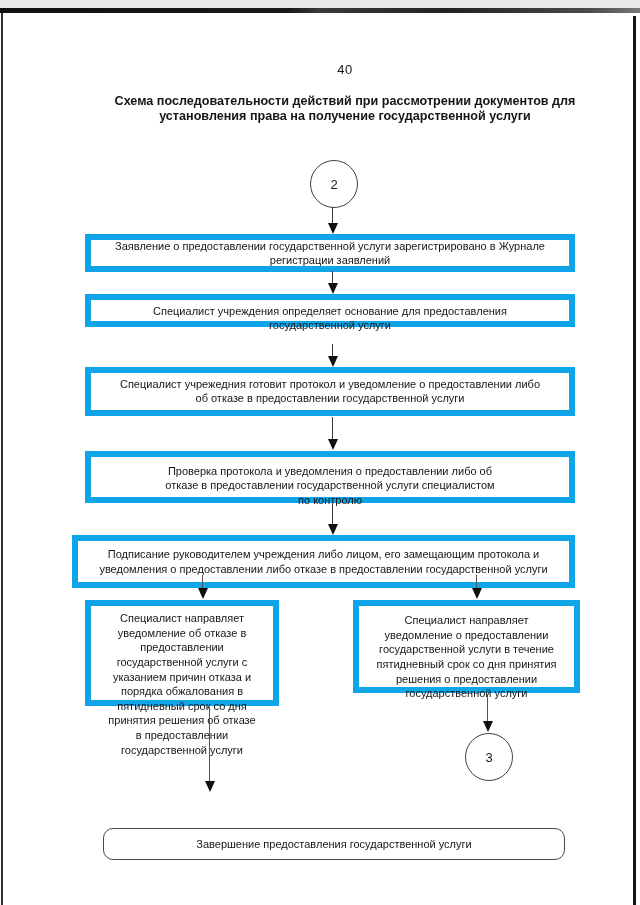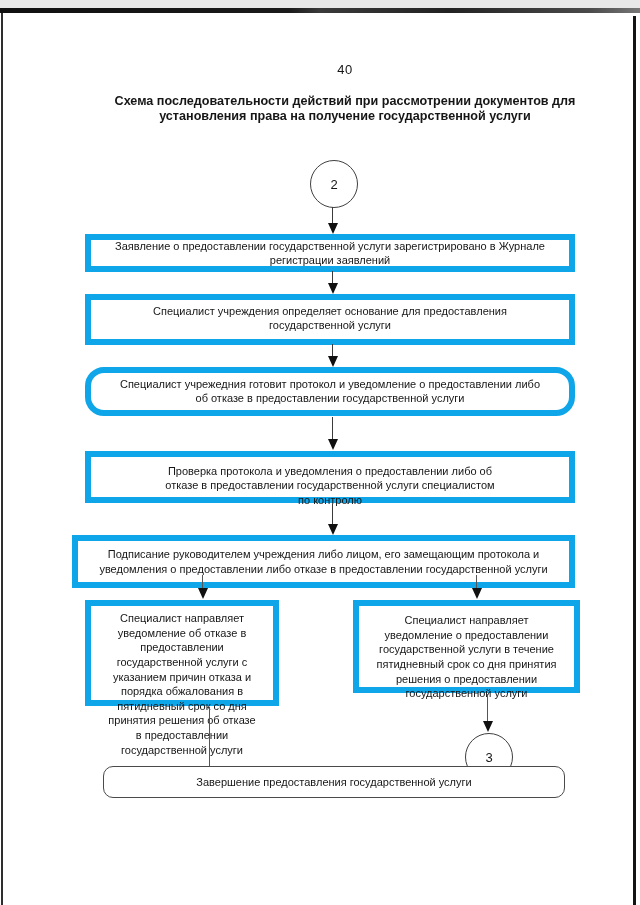--- a/index.html
+++ b/index.html
@@ -52,28 +52,28 @@
   <div class="aline" style="left:332px;top:199px;height:17px;"></div>
   <div class="ahead" style="left:328px;top:215px;"></div>
 
   <div class="fbox vcenter" style="left:85px;top:226px;width:490px;height:38px;padding:0 24px;">
     <span>Заявление о предоставлении государственной услуги зарегистрировано в Журнале регистрации заявлений</span>
   </div>
 
   <div class="aline" style="left:332px;top:263px;height:13px;"></div>
   <div class="ahead" style="left:328px;top:275px;"></div>
 
-  <div class="fbox vtop" style="left:85px;top:286px;width:490px;height:51px;padding:4px 24px 0;">
+  <div class="fbox vtop" style="left:85px;top:286px;width:490px;height:33px;padding:4px 24px 0;">
     <span>Специалист учреждения определяет основание для предоставления государственной услуги</span>
   </div>
 
   <div class="aline" style="left:332px;top:336px;height:13px;"></div>
   <div class="ahead" style="left:328px;top:348px;"></div>
 
-  <div class="fbox vtop" style="left:85px;top:359px;width:490px;height:49px;padding:4px 24px 0;border-radius:19px;">
+  <div class="fbox vtop" style="left:85px;top:359px;width:490px;height:49px;padding:4px 24px 0;">
     <span>Специалист учрежедния готовит протокол и уведомление о предоставлении либо об отказе в предоставлении государственной услуги</span>
   </div>
 
   <div class="aline" style="left:332px;top:409px;height:23px;"></div>
   <div class="ahead" style="left:328px;top:431px;"></div>
 
   <div class="fbox vtop" style="left:85px;top:443px;width:490px;height:52px;padding:7px 72px 0;">
     <span>Проверка протокола и уведомления о предоставлении либо об отказе в предоставлении государственной услуги специалистом по контролю</span>
   </div>
 
@@ -100,17 +100,17 @@
   <div class="aline thin" style="left:487px;top:686px;height:28px;"></div>
   <div class="ahead" style="left:483px;top:713px;"></div>
 
   <div class="circle" style="left:465px;top:725px;">
     <span>3</span>
   </div>
 
   <div class="aline thin" style="left:209px;top:699px;height:75px;"></div>
   <div class="ahead" style="left:205px;top:773px;"></div>
 
-  <div class="terminator" style="left:103px;top:758px;width:462px;height:32px;">
+  <div class="terminator" style="left:103px;top:820px;width:462px;height:32px;">
     <span>Завершение предоставления государственной услуги</span>
   </div>
 
 </div>
 
 </body></html>

